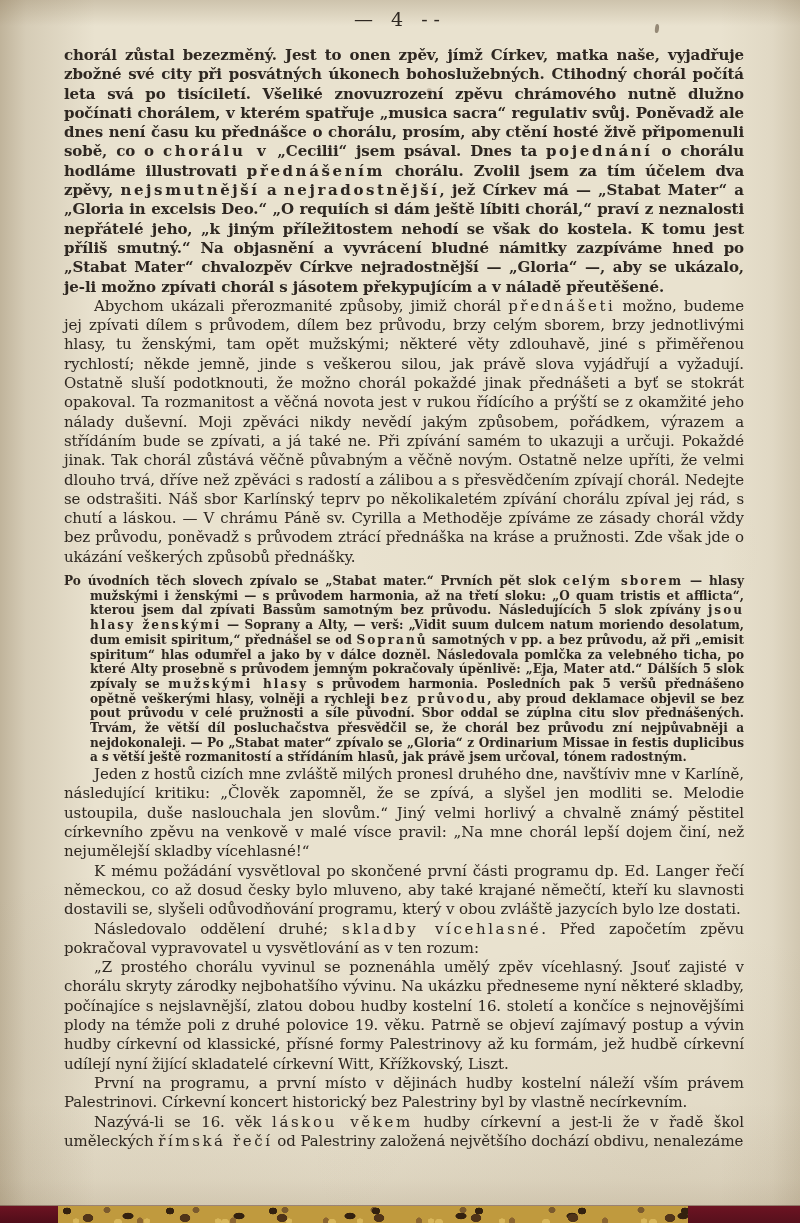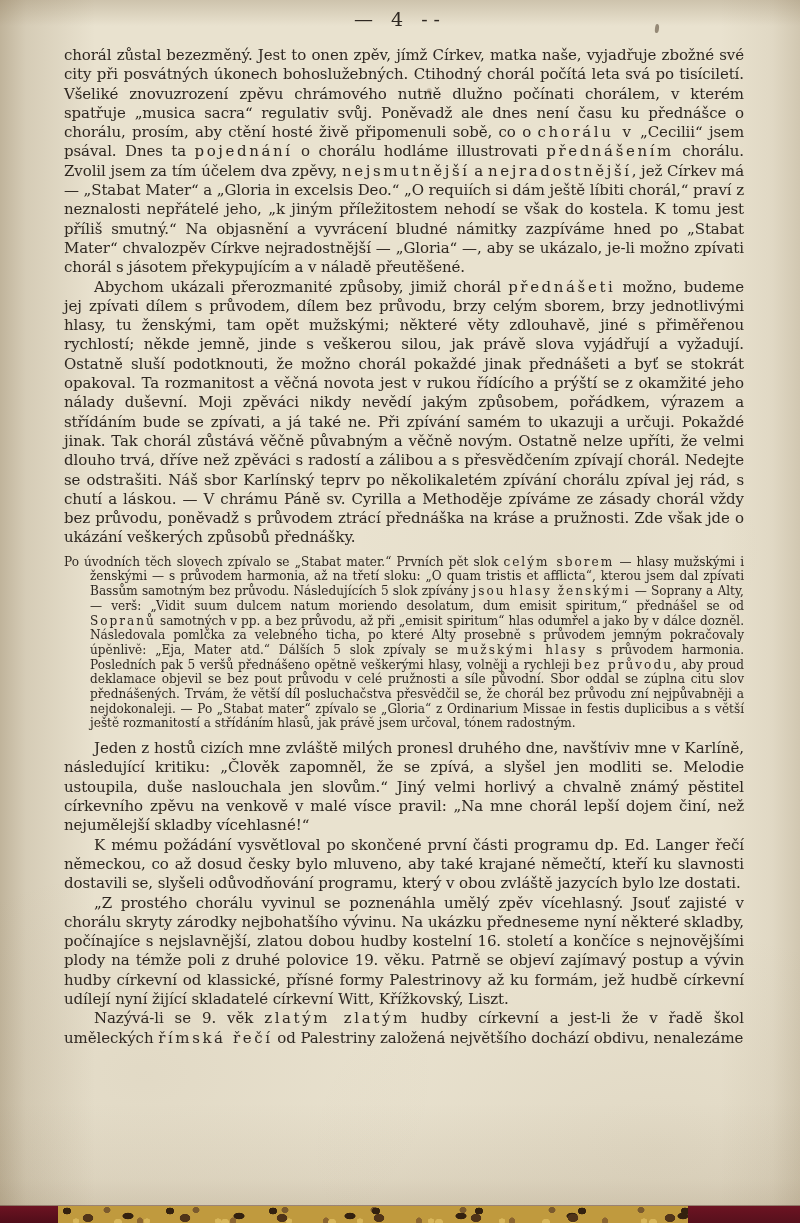--- a/index.html
+++ b/index.html
@@ -28,24 +28,24 @@
   .text-column{
     position:absolute;top:46px;left:64px;right:56px;z-index:2;
     color:var(--ink,#2e2721);
   }
   p.para{
     margin:0;text-align:justify;
     font-size:15px;line-height:19.3px;letter-spacing:-0.1px;
     text-indent:30px;
     text-rendering:optimizeLegibility;
   }
-  p.para.noindent{text-indent:0;}
+  p.para.noindent{text-indent:0;font-weight:bold;}
   p.para.small{
     font-size:12.1px;line-height:14.7px;letter-spacing:0;
-    margin:7px 0 8px;
+    margin:7px 0 0;
     padding-left:26px;text-indent:-26px;
   }
   .sperr{letter-spacing:2.6px;}
   p.para.small .sperr{letter-spacing:2px;}
   .speck{position:absolute;z-index:2;background:rgba(80,64,46,.55);border-radius:40% 60% 50% 50%;}
   .speck.s1{left:655px;top:24px;width:4px;height:9px;transform:rotate(8deg);}
   .speck.s2{left:427px;top:88px;width:5px;height:7px;opacity:.45;transform:rotate(-12deg);}
   .binding-strip{
     position:absolute;left:0;top:1205px;width:800px;height:18px;z-index:3;
     display:flex;border-top:1px solid rgba(70,30,25,.4);
@@ -81,21 +81,23 @@
 
 <div class="speck s1"></div>
 <div class="speck s2"></div>
 
 <div class="text-column">
     <p class="para noindent"><span>chorál zůstal bezezměný.  Jest to onen zpěv, jímž Církev, matka naše, vyjadřuje zbožné své city při posvátných úkonech bohoslužebných.  Ctihodný chorál počítá leta svá po tisíciletí.  Všeliké znovuzrození zpěvu chrámového nutně dlužno počínati chorálem, v kterém spatřuje „musica sacra“ regulativ svůj.  Poněvadž ale dnes není času ku přednášce o chorálu, prosím, aby ctění hosté živě připomenuli sobě, co o </span><span class="sperr">chorálu v</span><span> „Cecilii“ jsem psával.  Dnes ta </span><span class="sperr">pojednání</span><span> o chorálu hodláme illustrovati </span><span class="sperr">přednášením</span><span> chorálu.  Zvolil jsem za tím účelem dva zpěvy, </span><span class="sperr">nejsmutnější</span><span> a </span><span class="sperr">nejradostnější</span><span>, jež Církev má — „Stabat Mater“ a „Gloria in excelsis Deo.“  „O requiích si dám ještě líbiti chorál,“ praví z neznalosti nepřátelé jeho, „k jiným příležitostem nehodí se však do kostela.  K tomu jest příliš smutný.“  Na objasnění a vyvrácení bludné námitky zazpíváme hned po „Stabat Mater“ chvalozpěv Církve nejradostnější — „Gloria“ —, aby se ukázalo, je-li možno zpívati chorál s jásotem překypujícím a v náladě přeutěšené.</span></p>
     <p class="para"><span>Abychom ukázali přerozmanité způsoby, jimiž chorál </span><span class="sperr">přednášeti</span><span> možno, budeme jej zpívati dílem s průvodem, dílem bez průvodu, brzy celým sborem, brzy jednotlivými hlasy, tu ženskými, tam opět mužskými; některé věty zdlouhavě, jiné s přiměřenou rychlostí; někde jemně, jinde s veškerou silou, jak právě slova vyjádřují a vyžadují. Ostatně sluší podotknouti, že možno chorál pokaždé jinak přednášeti a byť se stokrát opakoval.  Ta rozmanitost a věčná novota jest v rukou řídícího a prýští se z okamžité jeho nálady duševní.  Moji zpěváci nikdy nevědí jakým způsobem, pořádkem, výrazem a střídáním bude se zpívati, a já také ne.  Při zpívání samém to ukazuji a určuji.  Pokaždé jinak.  Tak chorál zůstává věčně půvabným a věčně novým.  Ostatně nelze upříti, že velmi dlouho trvá, dříve než zpěváci s radostí a zálibou a s přesvědčením zpívají chorál.  Nedejte se odstrašiti.  Náš sbor Karlínský teprv po několikaletém zpívání chorálu zpíval jej rád, s chutí a láskou. — V chrámu Páně sv. Cyrilla a Methoděje zpíváme ze zásady chorál vždy bez průvodu, poněvadž s průvodem ztrácí přednáška na kráse a pružnosti.  Zde však jde o ukázání veškerých způsobů přednášky.</span></p>
     <p class="para small noindent"><span>Po úvodních těch slovech zpívalo se „Stabat mater.“  Prvních pět slok </span><span class="sperr">celým sborem</span><span> — hlasy mužskými i ženskými — s průvodem harmonia, až na třetí sloku: „O quam tristis et afflicta“, kterou jsem dal zpívati Bassům samotným bez průvodu.  Následujících 5 slok zpívány </span><span class="sperr">jsou</span><span> </span><span class="sperr">hlasy ženskými</span><span> — Soprany a Alty, — verš: „Vidit suum dulcem natum moriendo desolatum, dum emisit spiritum,“ přednášel se od </span><span class="sperr">Sopranů</span><span> samotných v pp. a bez průvodu, až při „emisit spiritum“ hlas odumřel a jako by v dálce dozněl.  Následovala pomlčka za velebného ticha, po které Alty prosebně s průvodem jemným pokračovaly úpěnlivě: „Eja, Mater atd.“  Dálších 5 slok zpívaly se </span><span class="sperr">mužskými hlasy</span><span> s průvodem harmonia.  Posledních pak 5 veršů přednášeno opětně veškerými hlasy, volněji a rychleji </span><span class="sperr">bez průvodu</span><span>, aby proud deklamace objevil se bez pout průvodu v celé pružnosti a síle původní.  Sbor oddal se zúplna citu slov přednášených.  Trvám, že větší díl posluchačstva přesvědčil se, že chorál bez průvodu zní nejpůvabněji a nejdokonaleji. — Po „Stabat mater“ zpívalo se „Gloria“ z Ordinarium Missae in festis duplicibus a s větší ještě rozmanitostí a střídáním hlasů, jak právě jsem určoval, tónem radostným.</span></p>
     <p class="para"><span>Jeden z hostů cizích mne zvláště milých pronesl druhého dne, navštíviv mne v Karlíně, následující kritiku: „Člověk zapomněl, že se zpívá, a slyšel jen modliti se. Melodie ustoupila, duše naslouchala jen slovům.“  Jiný velmi horlivý a chvalně známý pěstitel církevního zpěvu na venkově v malé vísce pravil:  „Na mne chorál lepší dojem činí, než nejumělejší skladby vícehlasné!“</span></p>
     <p class="para"><span>K mému požádání vysvětloval po skončené první části programu dp. Ed. Langer řečí německou, co až dosud česky bylo mluveno, aby také krajané němečtí, kteří ku slavnosti dostavili se, slyšeli odůvodňování programu, který v obou zvláště jazycích bylo lze dostati.</span></p>
+    <p class="para"><span>Následovalo oddělení druhé; </span><span class="sperr">skladby vícehlasné</span><span>.  Před započetím zpěvu pokračoval vypravovatel u vysvětlování as v ten rozum:</span></p>
     <p class="para"><span>„Z prostého chorálu vyvinul se poznenáhla umělý zpěv vícehlasný. Jsouť zajisté v chorálu skryty zárodky nejbohatšího vývinu.  Na ukázku předneseme nyní některé skladby, počínajíce s nejslavnější, zlatou dobou hudby kostelní 16. století a končíce s nejnovějšími plody na témže poli z druhé polovice 19. věku.  Patrně se objeví zajímavý postup a vývin hudby církevní od klassické, přísné formy Palestrinovy až ku formám, jež hudbě církevní udílejí nyní žijící skladatelé církevní Witt, Křížkovský, Liszt.</span></p>
-    <p class="para"><span>Nazývá-li se 9. věk </span><span class="sperr">zlatým zlatým</span><span> hudby církevní a jest-li že  v řadě škol uměleckých </span><span class="sperr">římská řečí</span><span> od Palestriny založená největšího dochází obdivu, nenalezáme</span></p>
+    <p class="para"><span>První na programu, a první místo v dějinách hudby kostelní náleží vším právem Palestrinovi.  Církevní koncert historický bez Palestriny byl by vlastně necírkevním.</span></p>
+    <p class="para"><span>Nazývá-li se 16. věk </span><span class="sperr">láskou věkem</span><span> hudby církevní a jest-li že  v řadě škol uměleckých </span><span class="sperr">římská řečí</span><span> od Palestriny založená největšího dochází obdivu, nenalezáme</span></p>
   </div>
 
 <div class="binding-strip">
   <div class="binding-maroon-left"></div>
   <div class="binding-marble"></div>
   <div class="binding-maroon-right"></div>
 </div>
 
 </body></html>

